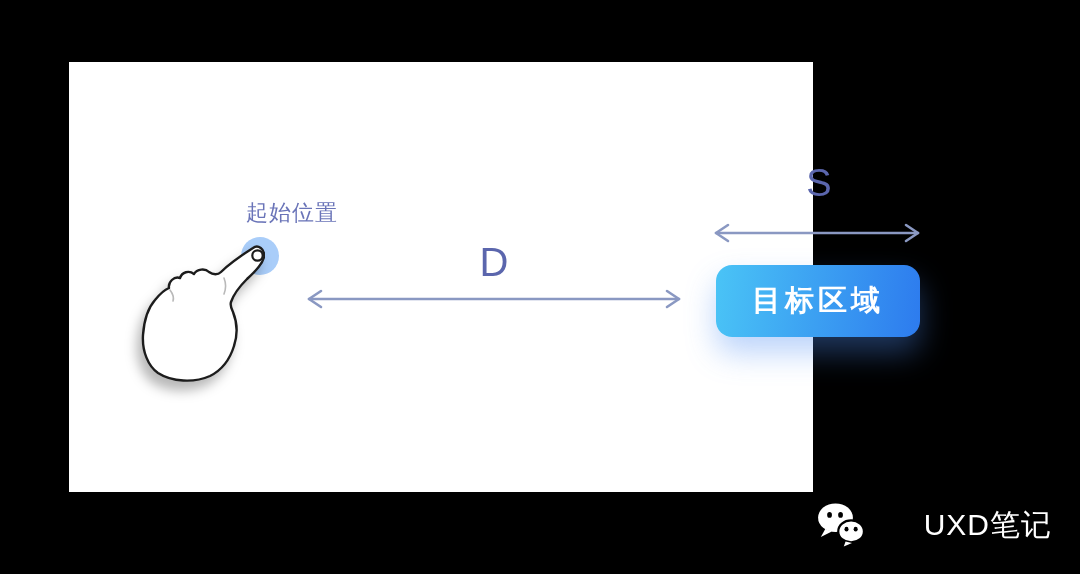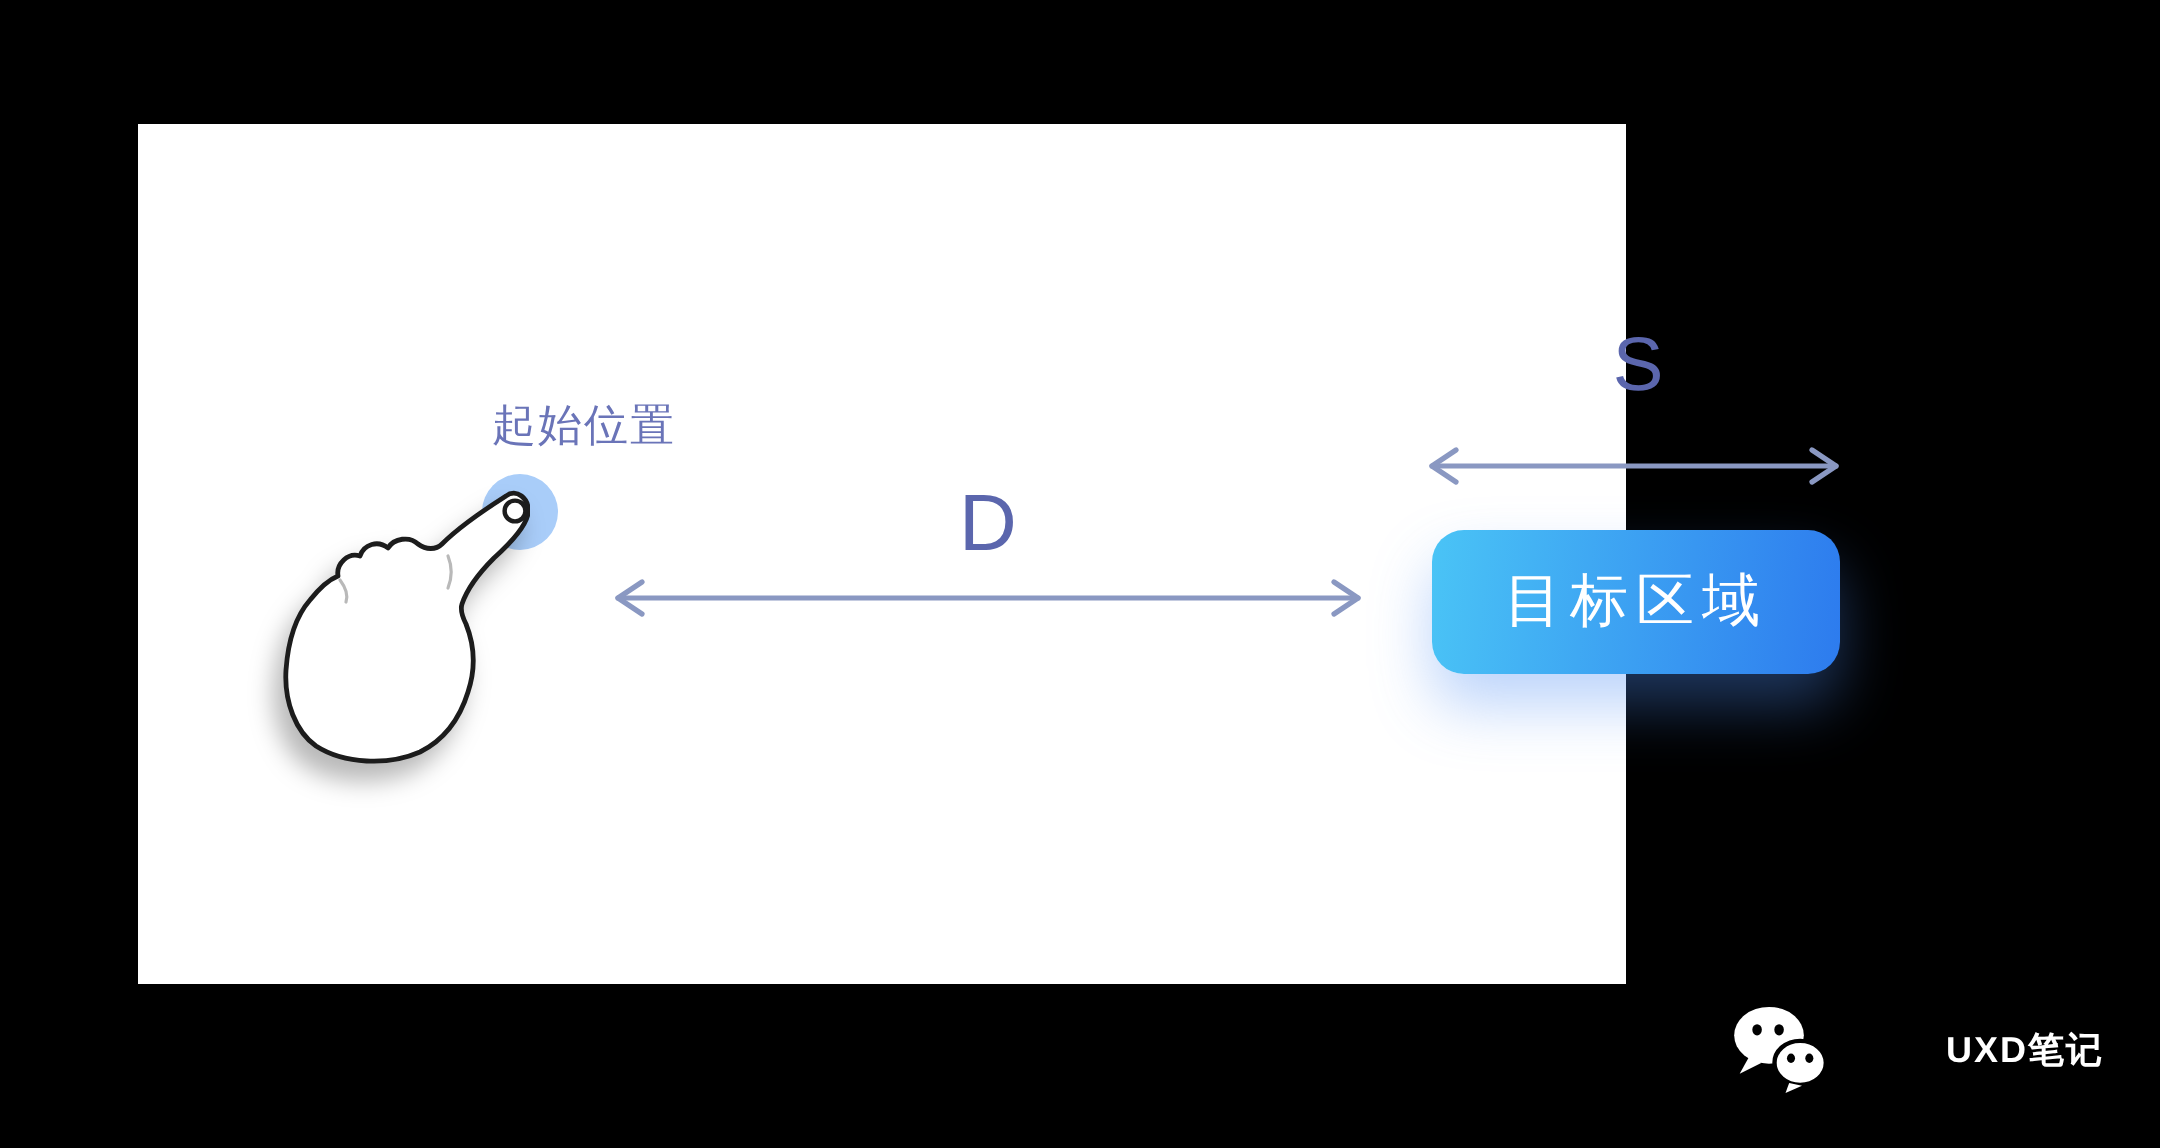--- a/index.html
+++ b/index.html
@@ -112,38 +112,38 @@
     border-radius: 16px;
     background: linear-gradient(97deg, #4ac4f6 0%, #2d7bee 100%);
     box-shadow: 0 16px 30px rgba(79, 143, 244, 0.38);
     display: flex;
     align-items: center;
     justify-content: center;
   }
   .target-area span {
     color: #ffffff;
     font-size: 29px;
-    font-weight: 400;
+    font-weight: 700;
     letter-spacing: 4px;
   }
   
   .watermark {
     position: absolute;
     right: 28px;
     top: 502px;
     height: 46px;
     display: flex;
     align-items: center;
     gap: 10px;
   }
   .wechat-svg { width: 50px; height: 44px; display: block; }
   .watermark-text {
     color: #ffffff;
-    font-size: 18px;
-    font-weight: 700;
+    font-size: 30px;
+    font-weight: 400;
     letter-spacing: 1px;
     margin-left: 48px;
   }
 </style>
 </head>
 <body>
 
 <div class="stage">
 
   <div class="canvas">

